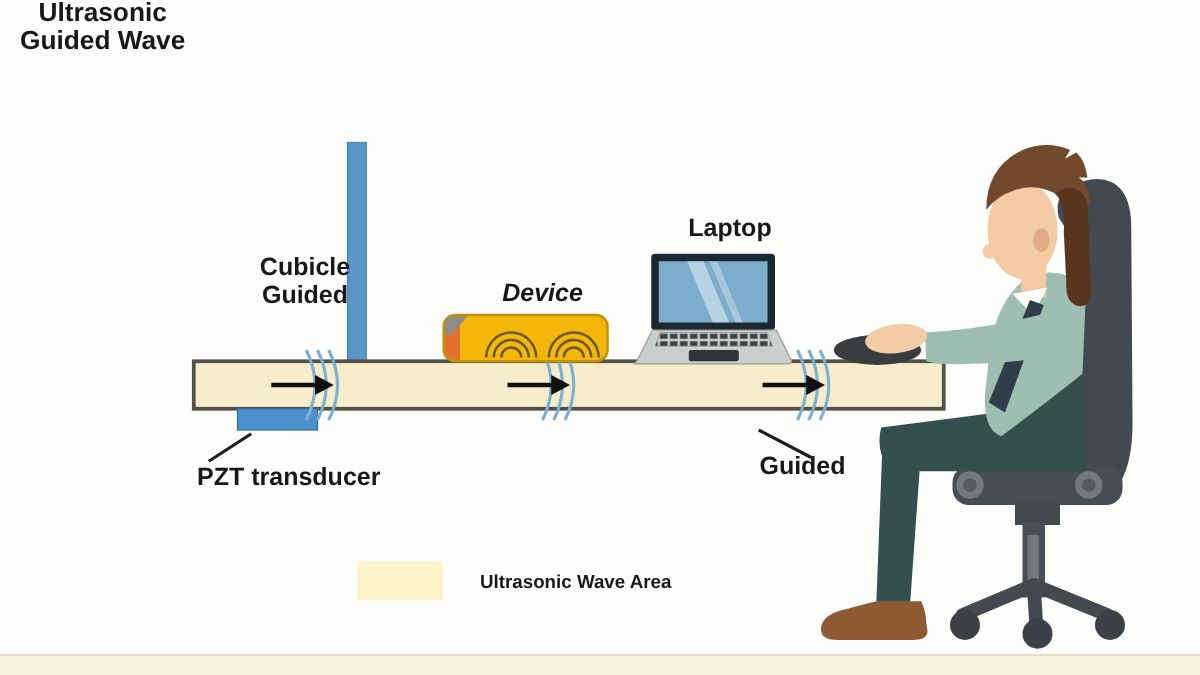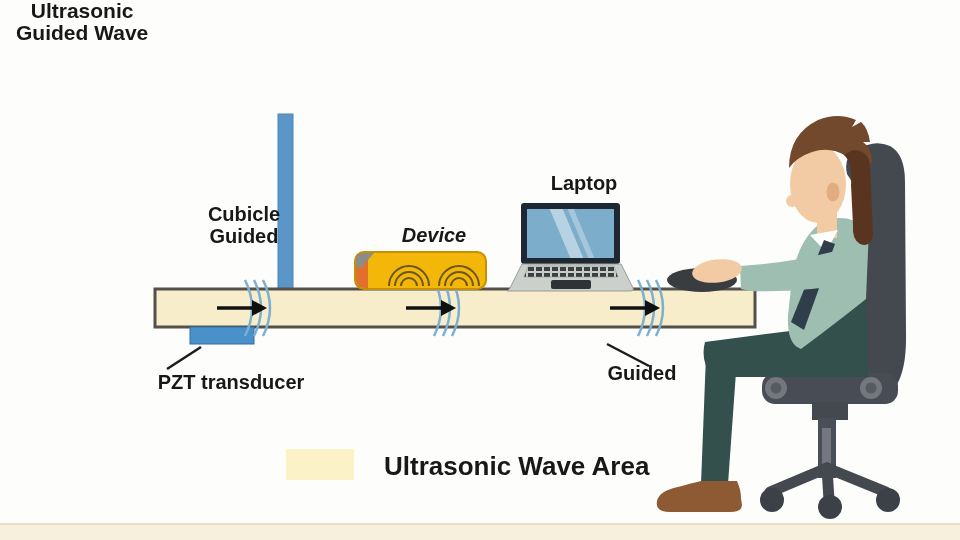--- a/index.html
+++ b/index.html
@@ -6,21 +6,21 @@
   .stage{position:relative;width:960px;height:540px;background:#fdfdfb;overflow:hidden;}
   .stage svg{position:absolute;left:0;top:0;}
   .lbl{position:absolute;font-family:"Liberation Sans",sans-serif;font-weight:700;
        color:#181818;white-space:pre-line;line-height:22px;font-size:20px;text-align:center;padding-left:16px;}
   .lbl-ugw{left:0;top:283;width:156;font-size:21px;}
   .lbl-cubicle{left:180px;top:203px;width:96px;}
   .lbl-device{left:376px;top:224px;width:84px;font-style:italic;}
   .lbl-laptop{left:522px;top:172px;width:92px;}
   .lbl-table{left:588px;top:362px;width:76px;}
   .lbl-pzt{left:110px;top:371px;width:210px;text-align:center;}
-  .lbl-legend{left:368px;top:453px;width:300px;text-align:left;font-size:26px;line-height:26px;}
+  .lbl-legend{left:368px;top:453px;width:300px;text-align:left;font-size:15px;line-height:26px;}
 </style>
 </head>
 <body>
 
 <div class="stage">
 
 <svg width="960" height="540" viewBox="0 0 960 540" xmlns="http://www.w3.org/2000/svg">
   <defs>
     <clipPath id="scr">
           <rect x="527" y="209" width="87" height="49"></rect>

